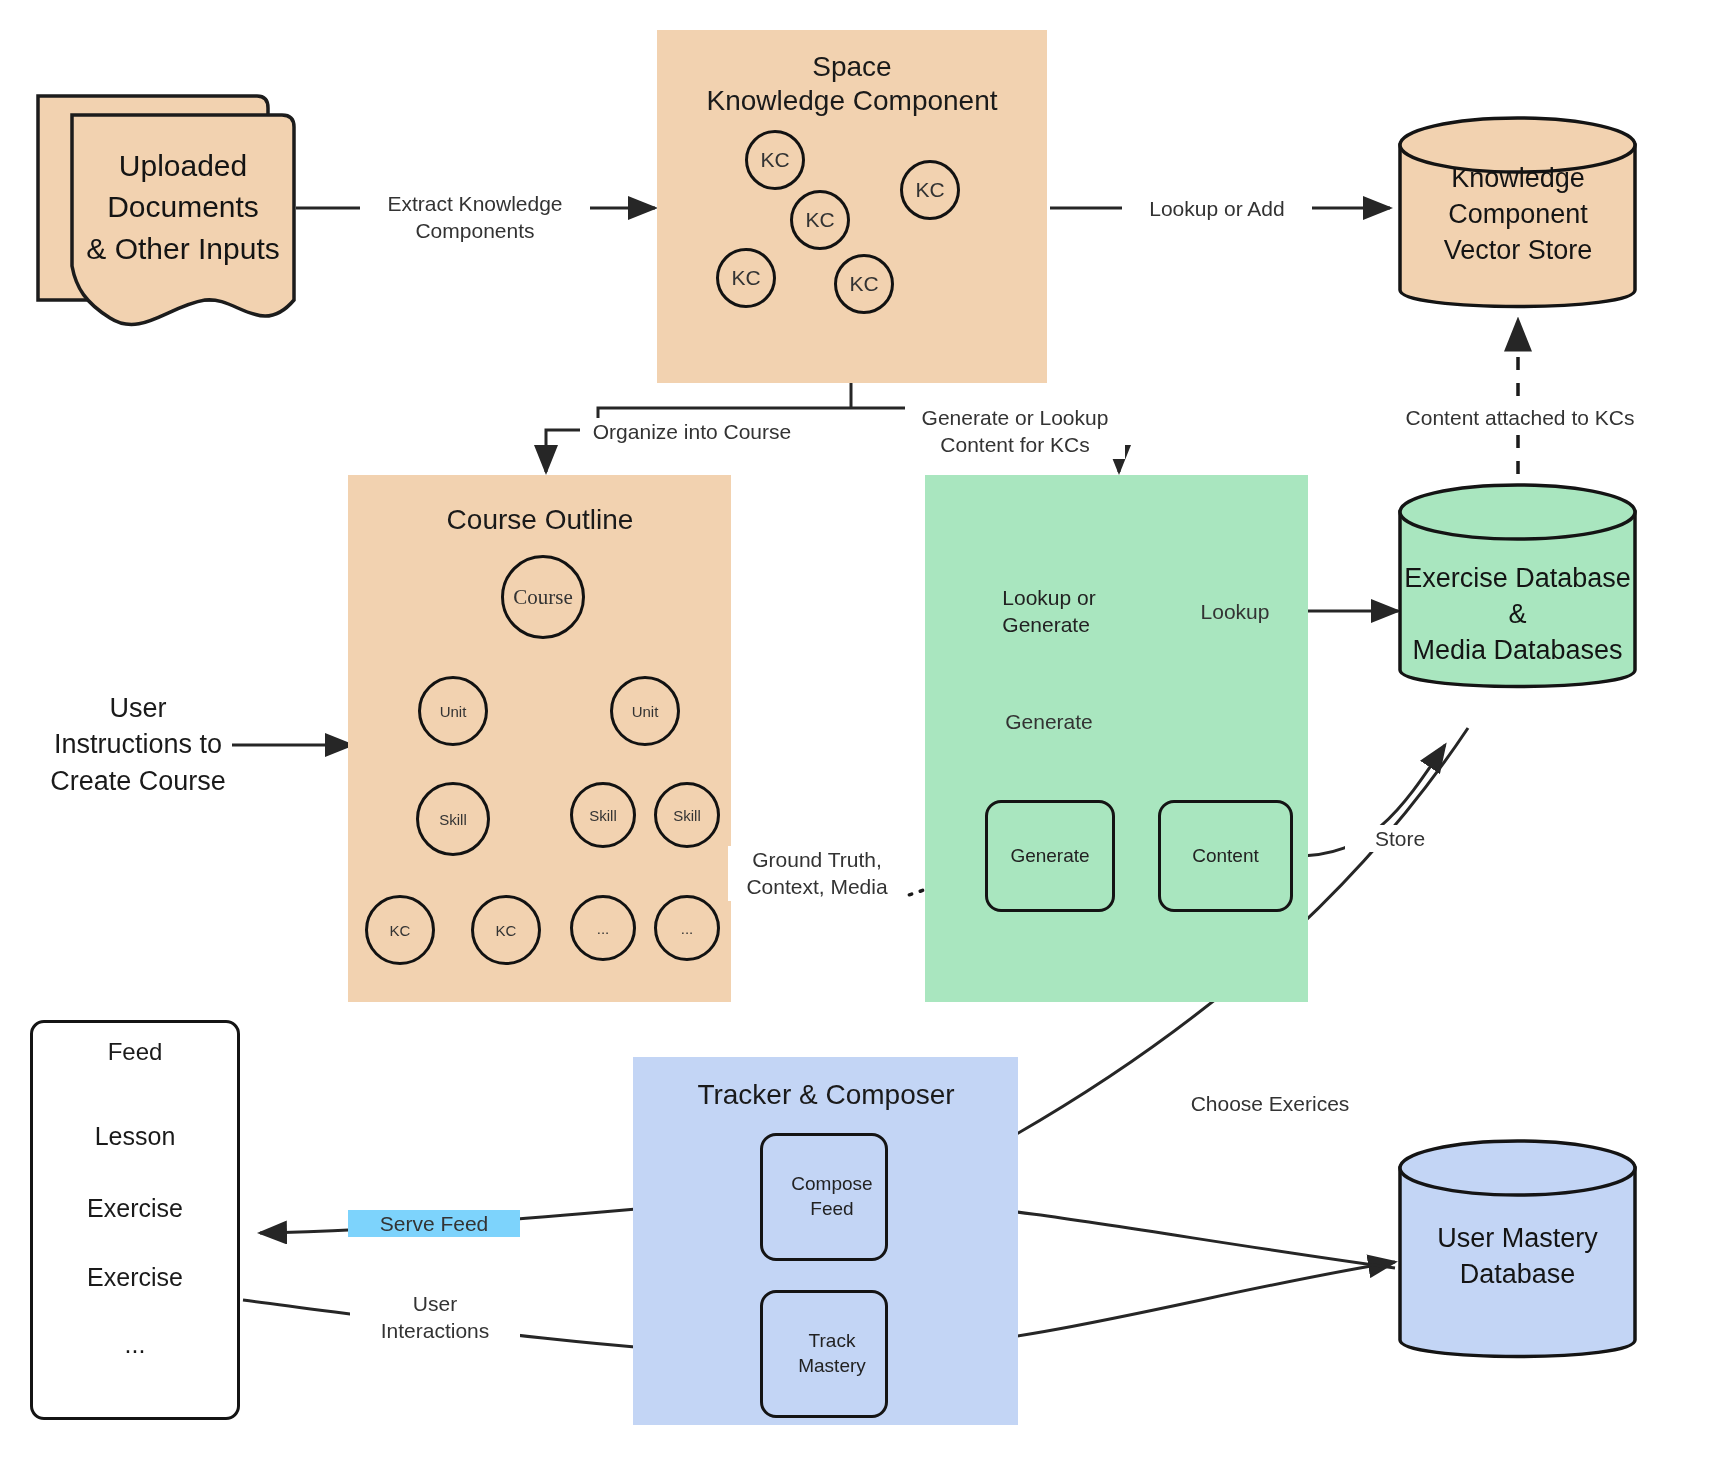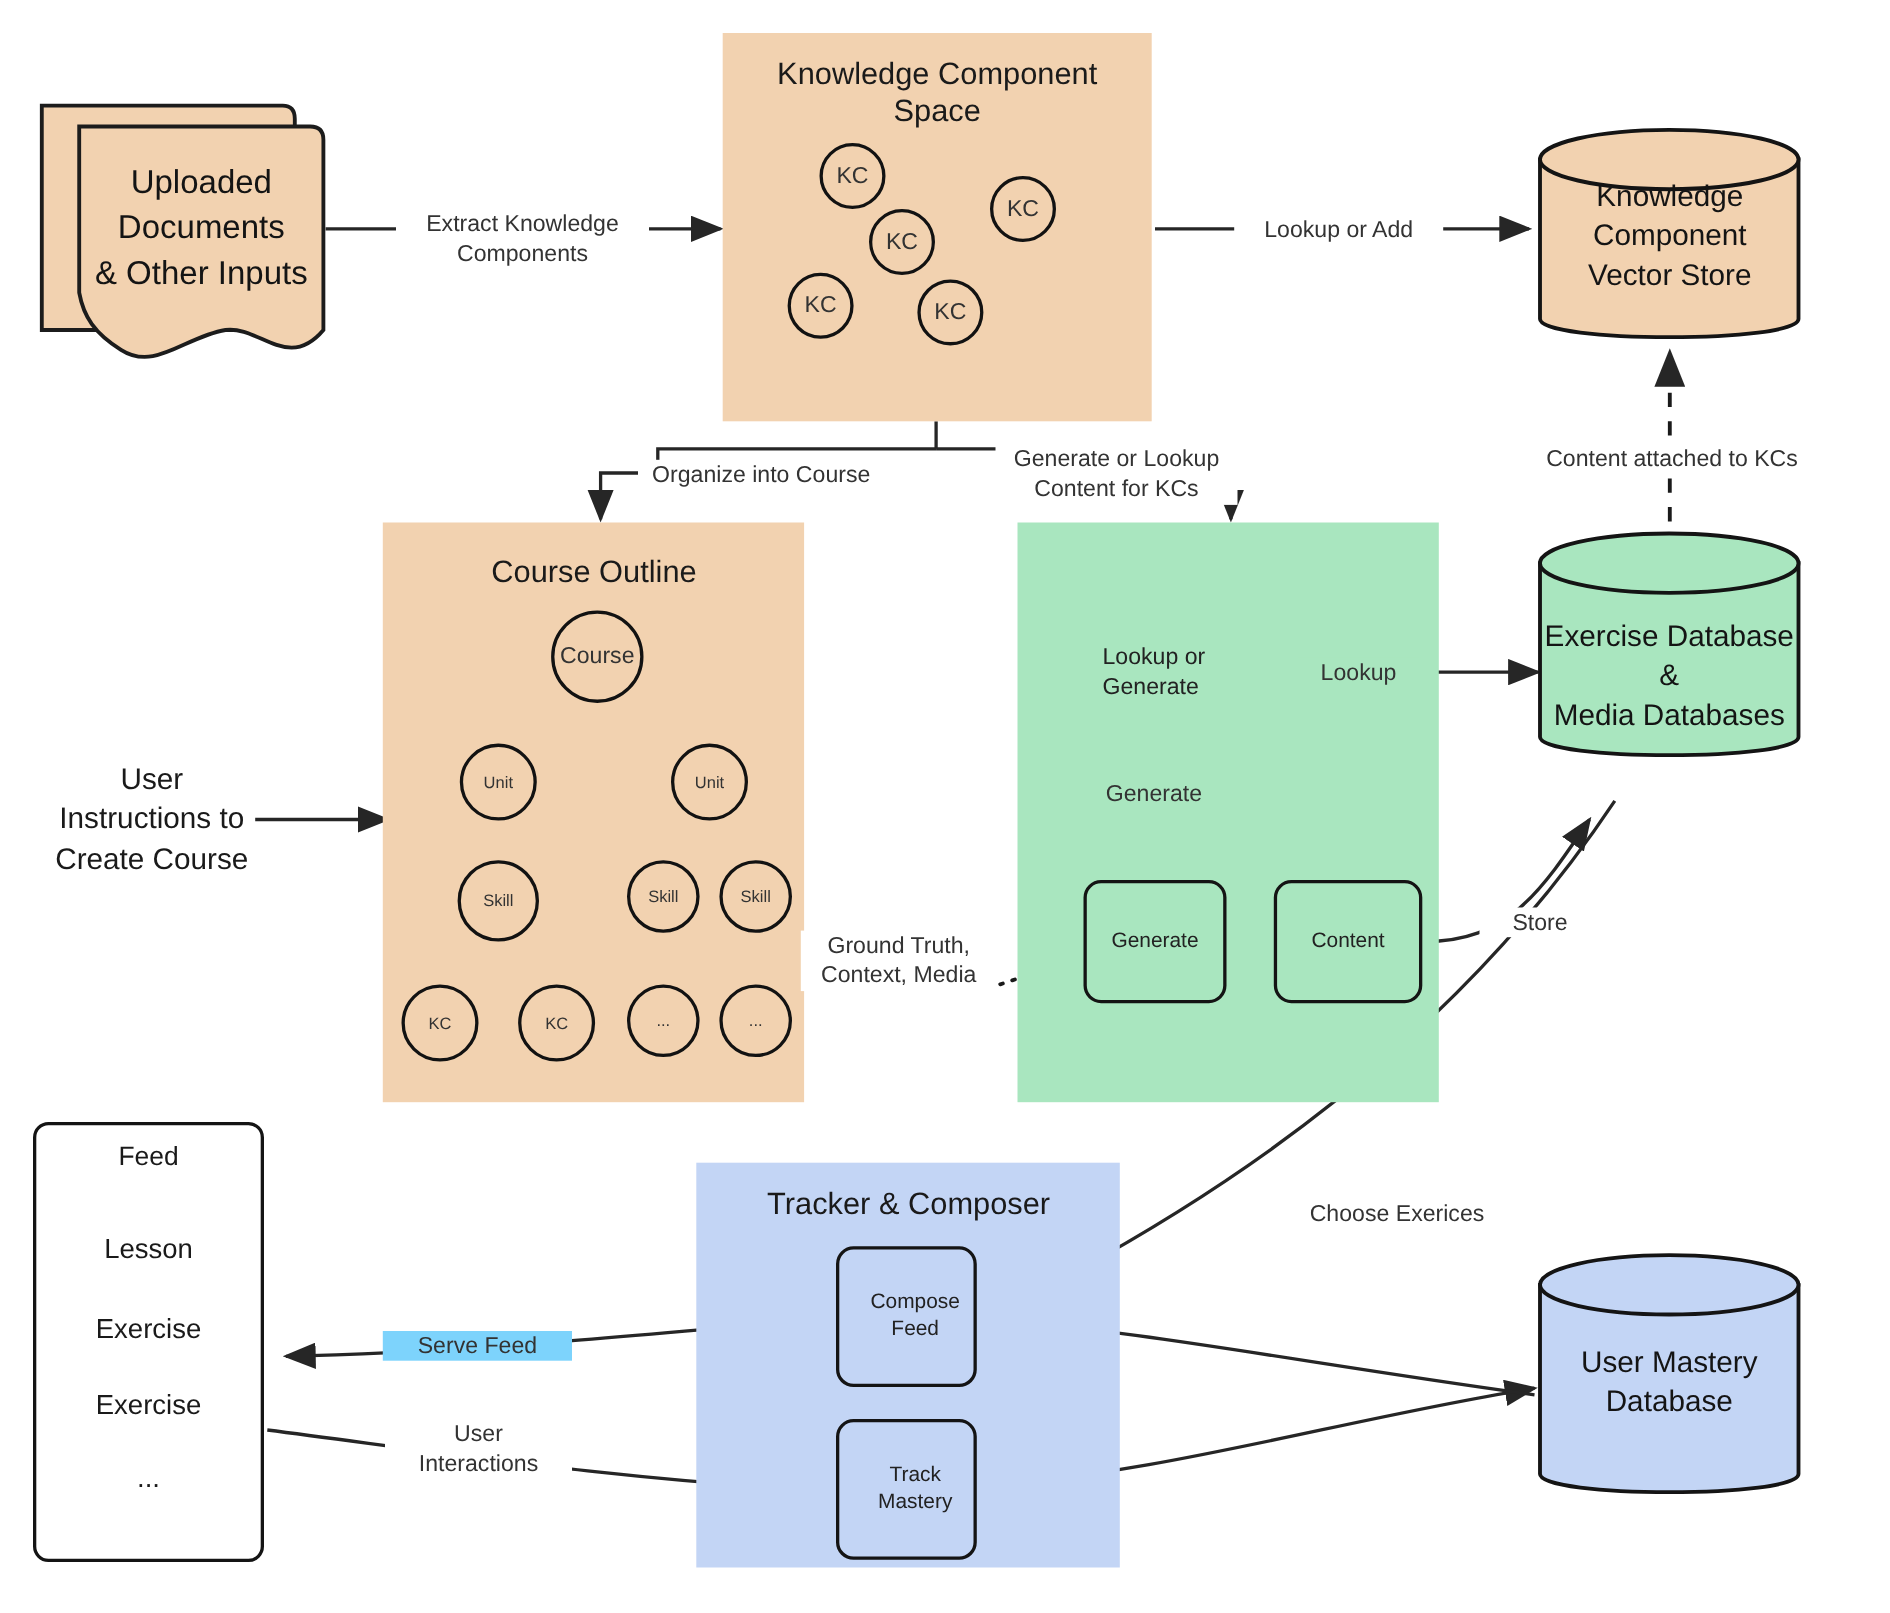--- a/index.html
+++ b/index.html
@@ -134,40 +134,40 @@
 
   <div class="region region-tracker" style="left:633px;top:1057px;width:385px;height:368px;"></div>
 
   <div class="doc-label" style="left:72px;top:145px;width:222px;">
     <div>Uploaded</div>
     <div>Documents</div>
     <div>&amp; Other Inputs</div>
   </div>
 
   <div class="grouptitle" style="left:662px;top:50px;width:380px;">
+    <div>Space</div>
     <div>Knowledge Component</div>
-    <div>Space</div>
   </div>
   <div class="circ" style="left:745px;top:130px;width:54px;height:54px;">KC</div>
   <div class="circ" style="left:900px;top:160px;width:54px;height:54px;">KC</div>
   <div class="circ" style="left:790px;top:190px;width:54px;height:54px;">KC</div>
   <div class="circ" style="left:716px;top:248px;width:54px;height:54px;">KC</div>
   <div class="circ" style="left:834px;top:254px;width:54px;height:54px;">KC</div>
 
   <div class="cyl-label" style="left:1402px;top:160px;width:232px;">
     <div>Knowledge</div>
     <div>Component</div>
     <div>Vector Store</div>
   </div>
 
   <div class="grouptitle" style="left:350px;top:503px;width:380px;">
     <div>Course Outline</div>
   </div>
 
-  <div class="circ" style="left:501px;top:555px;width:78px;height:78px;">Course</div>
+  <div class="circ" style="left:501px;top:555px;width:78px;height:78px;font-family:Liberation Serif, serif;">Course</div>
 
   <div class="circ small" style="left:418px;top:676px;width:64px;height:64px;">Unit</div>
   <div class="circ small" style="left:610px;top:676px;width:64px;height:64px;">Unit</div>
 
   <div class="circ small" style="left:416px;top:782px;width:68px;height:68px;">Skill</div>
   <div class="circ small" style="left:570px;top:782px;width:60px;height:60px;">Skill</div>
   <div class="circ small" style="left:654px;top:782px;width:60px;height:60px;">Skill</div>
 
   <div class="circ small" style="left:365px;top:895px;width:64px;height:64px;">KC</div>
   <div class="circ small" style="left:471px;top:895px;width:64px;height:64px;">KC</div>

